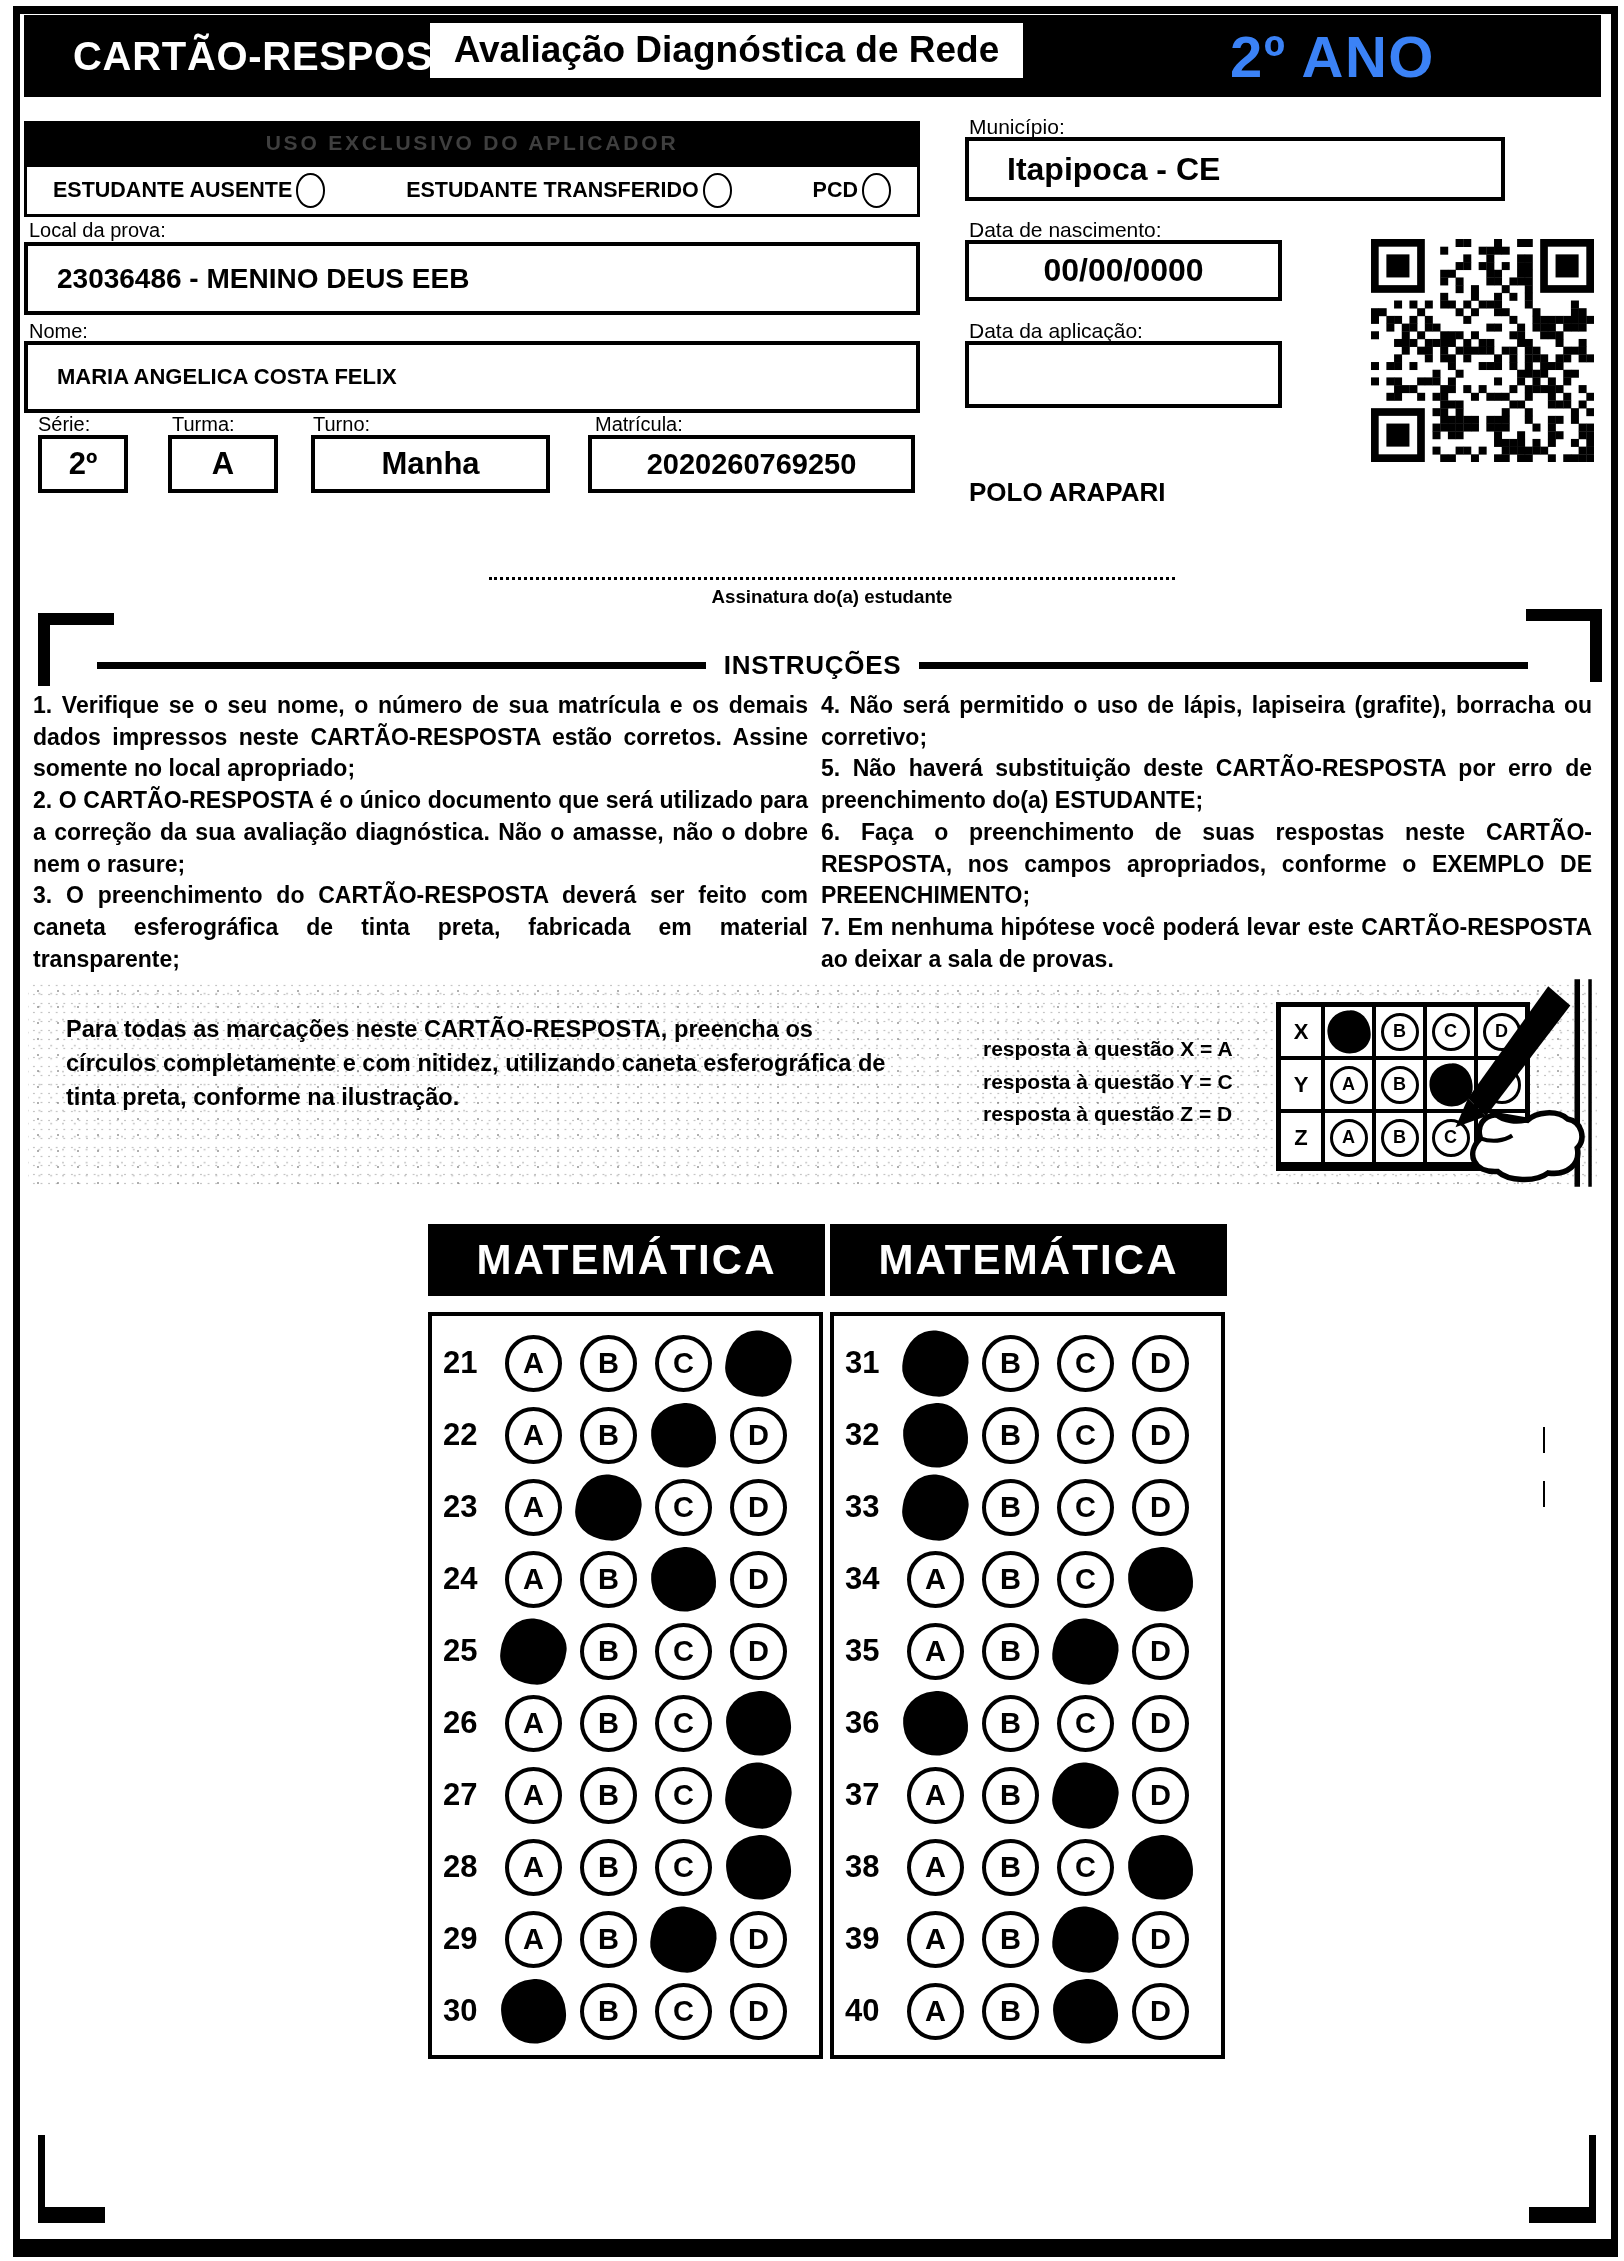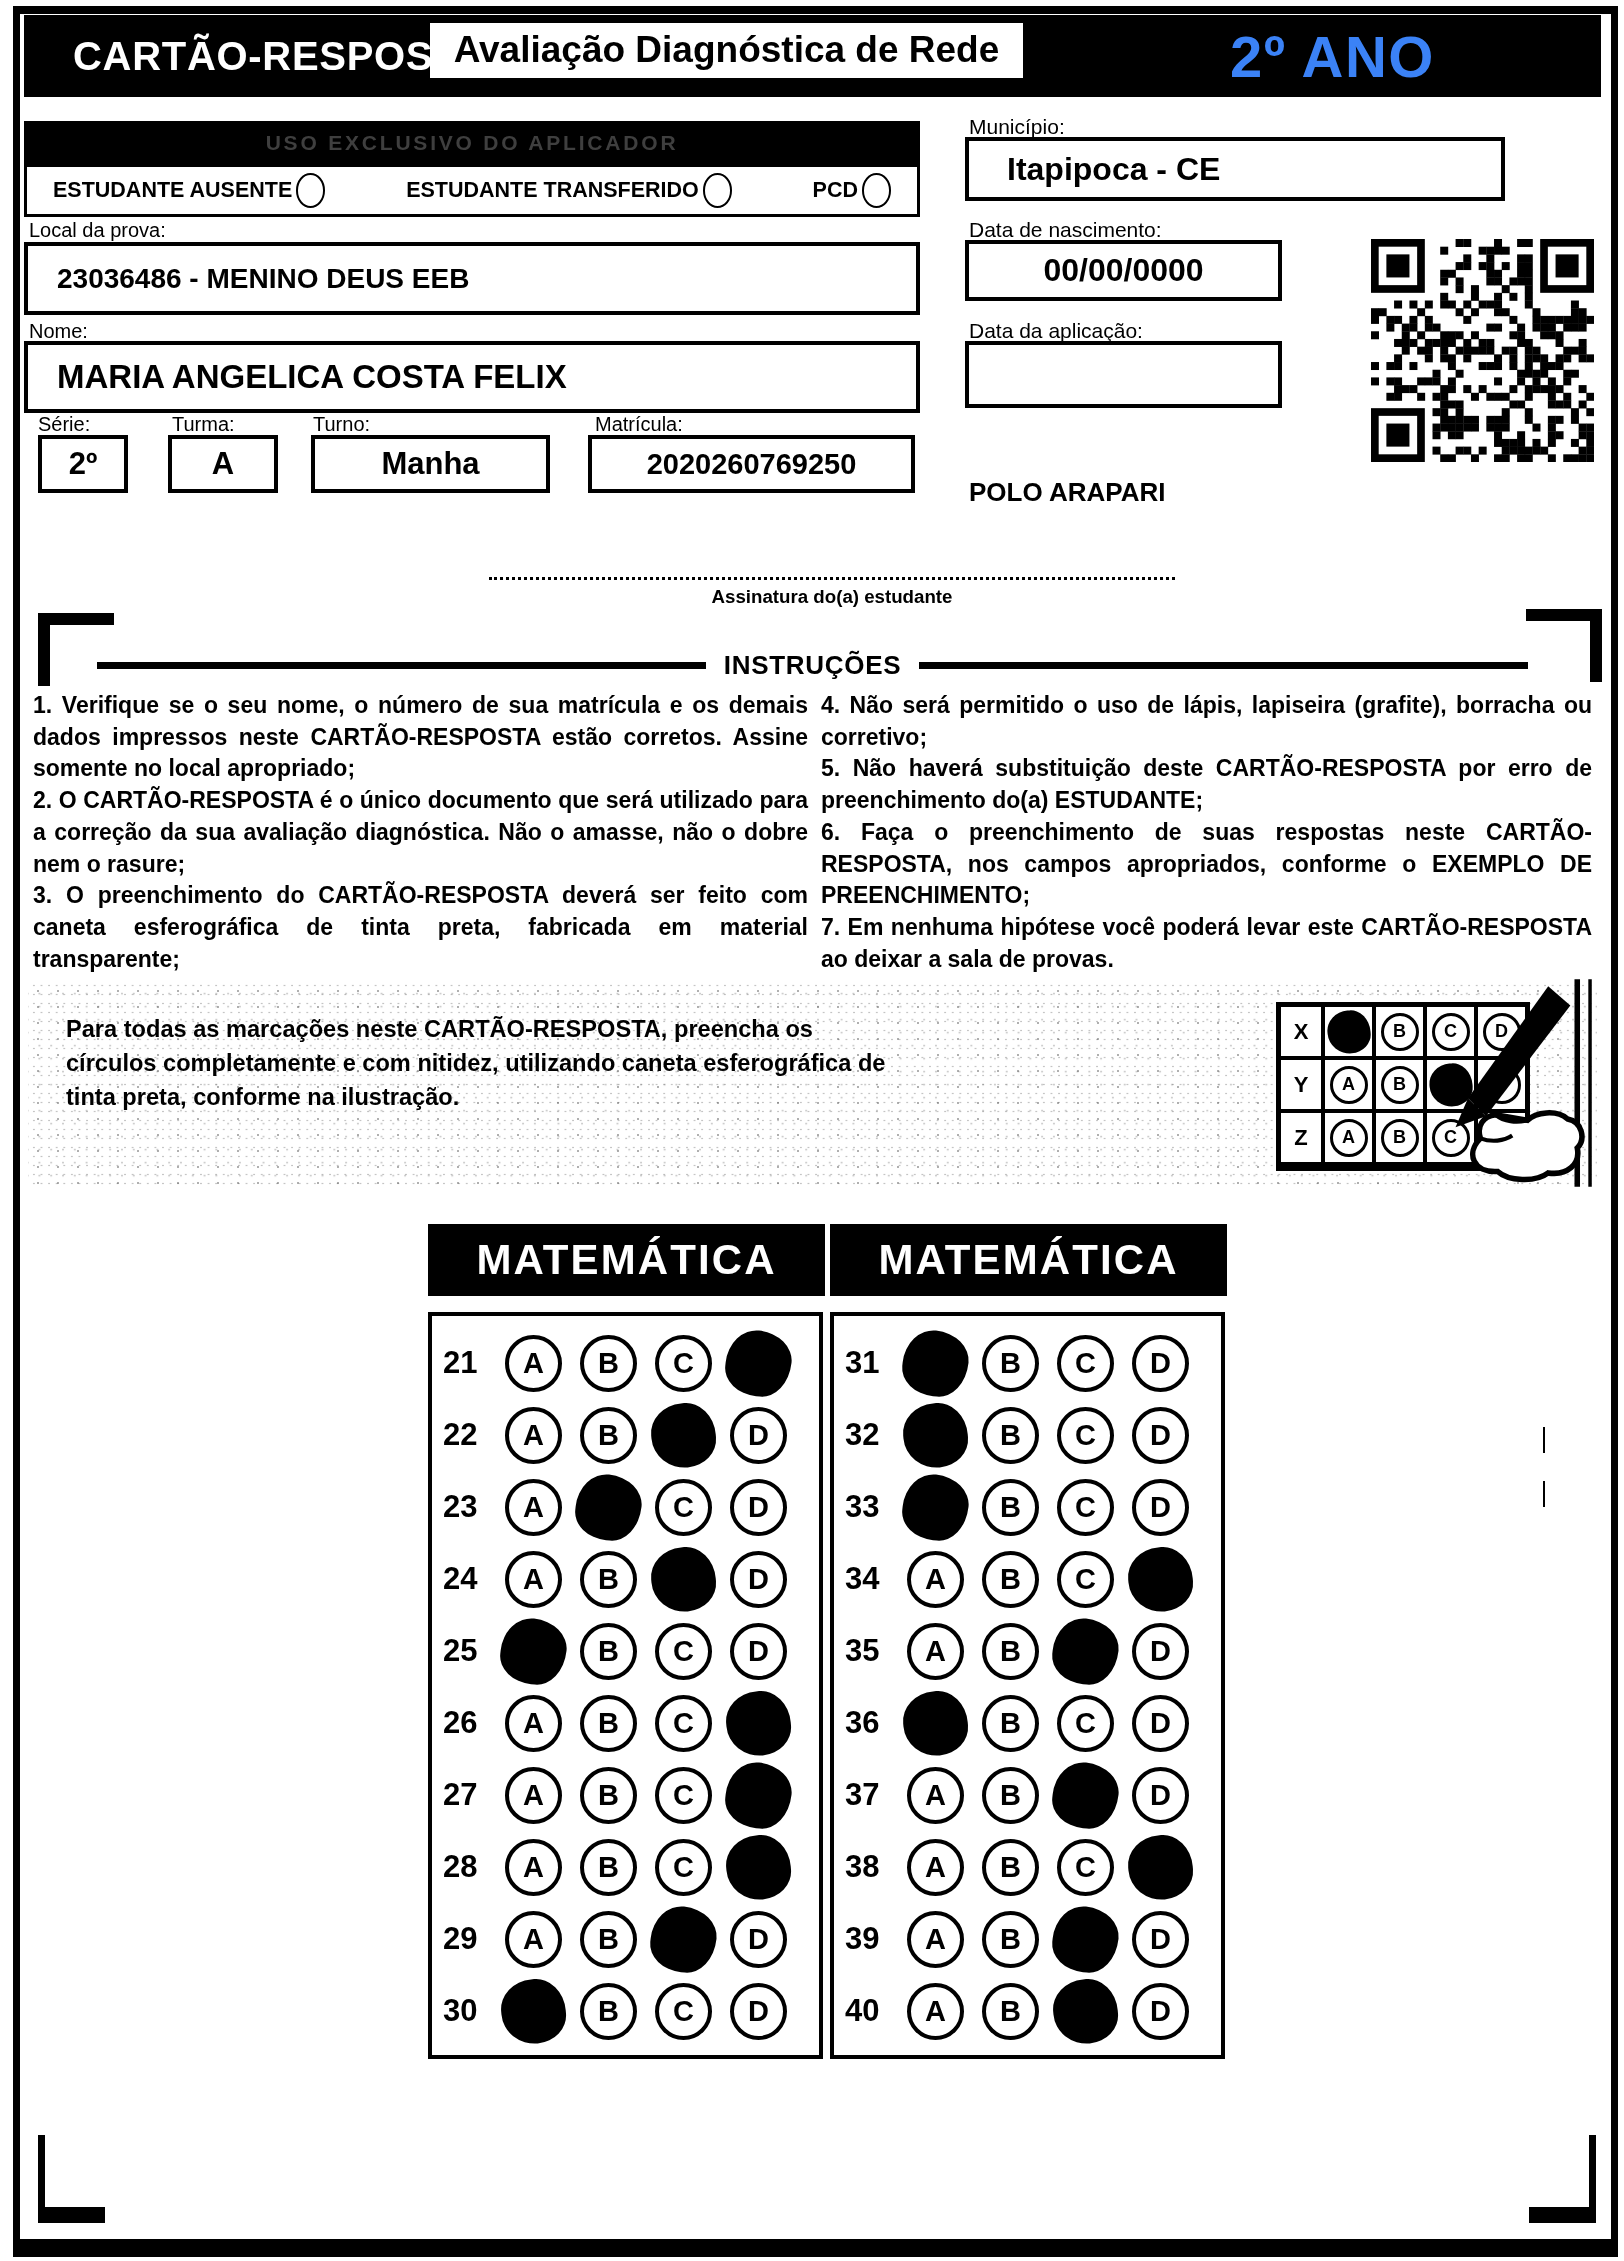--- a/index.html
+++ b/index.html
@@ -27,21 +27,21 @@
     display:flex; align-items:center; justify-content:space-between; padding:0 26px; box-sizing:border-box;}
   .status-item{display:flex; align-items:center; gap:4px;}
   .status-label{font-size:21.5px; font-weight:600;}
   .status-circle{width:25px; height:30.5px; border:2.8px solid #000; border-radius:50%; background:#fff;}
   
   .field-label{font-size:20px; font-weight:400;}
   .field-box{border:4.2px solid #000; background:#fff; display:flex; align-items:center; box-sizing:border-box;}
   .field-value{font-size:28px; font-weight:700;}
   #local-box{left:24px; top:242px; width:896px; height:73px; padding-left:29px;}
   #nome-box{left:24px; top:341px; width:896px; height:72px; padding-left:29px;}
-  #nome-box .field-value{font-size:33px;}
+  #nome-box .field-value{font-size:22px;}
   .small-box{justify-content:center;}
   #serie-box{left:38px; top:435px; width:90px; height:58px;}
   #turma-box{left:168px; top:435px; width:110px; height:58px;}
   #turno-box{left:311px; top:435px; width:239px; height:58px;}
   #matricula-box{left:588px; top:435px; width:327px; height:58px;}
   .small-box .field-value{font-size:31px;}
   
   #municipio-box{left:965px; top:137px; width:540px; height:64px; padding-left:38px;}
   #municipio-box .field-value{font-size:32px;}
   #nascimento-box{left:965px; top:240px; width:317px; height:61px; justify-content:center;}
@@ -505,20 +505,25 @@
     </div>
   <div class="abs instr-col" id="instr-right">
       <p>4. Não será permitido o uso de lápis, lapiseira (grafite), borracha ou corretivo;</p>
       <p>5. Não haverá substituição deste CARTÃO-RESPOSTA por erro de preenchimento do(a) ESTUDANTE;</p>
       <p>6. Faça o preenchimento de suas respostas neste CARTÃO-RESPOSTA, nos campos apropriados, conforme o EXEMPLO DE PREENCHIMENTO;</p>
       <p>7. Em nenhuma hipótese você poderá levar este CARTÃO-RESPOSTA ao deixar a sala de provas.</p>
     </div>
 
   <div class="abs" id="example">
     <div id="example-text">Para todas as marcações neste CARTÃO-RESPOSTA, preencha os círculos completamente e com nitidez, utilizando caneta esferográfica de tinta preta, conforme na ilustração.</div>
+    <div id="legend">
+        <div>resposta à questão X = A</div>
+        <div>resposta à questão Y = C</div>
+        <div>resposta à questão Z = D</div>
+      </div>
     <div id="example-grid">
         <div class="ex-cell ex-label">X</div>
         <div class="ex-cell">
           <span class="ex-bubble filled">A</span>
         </div>
         <div class="ex-cell">
           <span class="ex-bubble">B</span>
         </div>
         <div class="ex-cell">
           <span class="ex-bubble">C</span>

